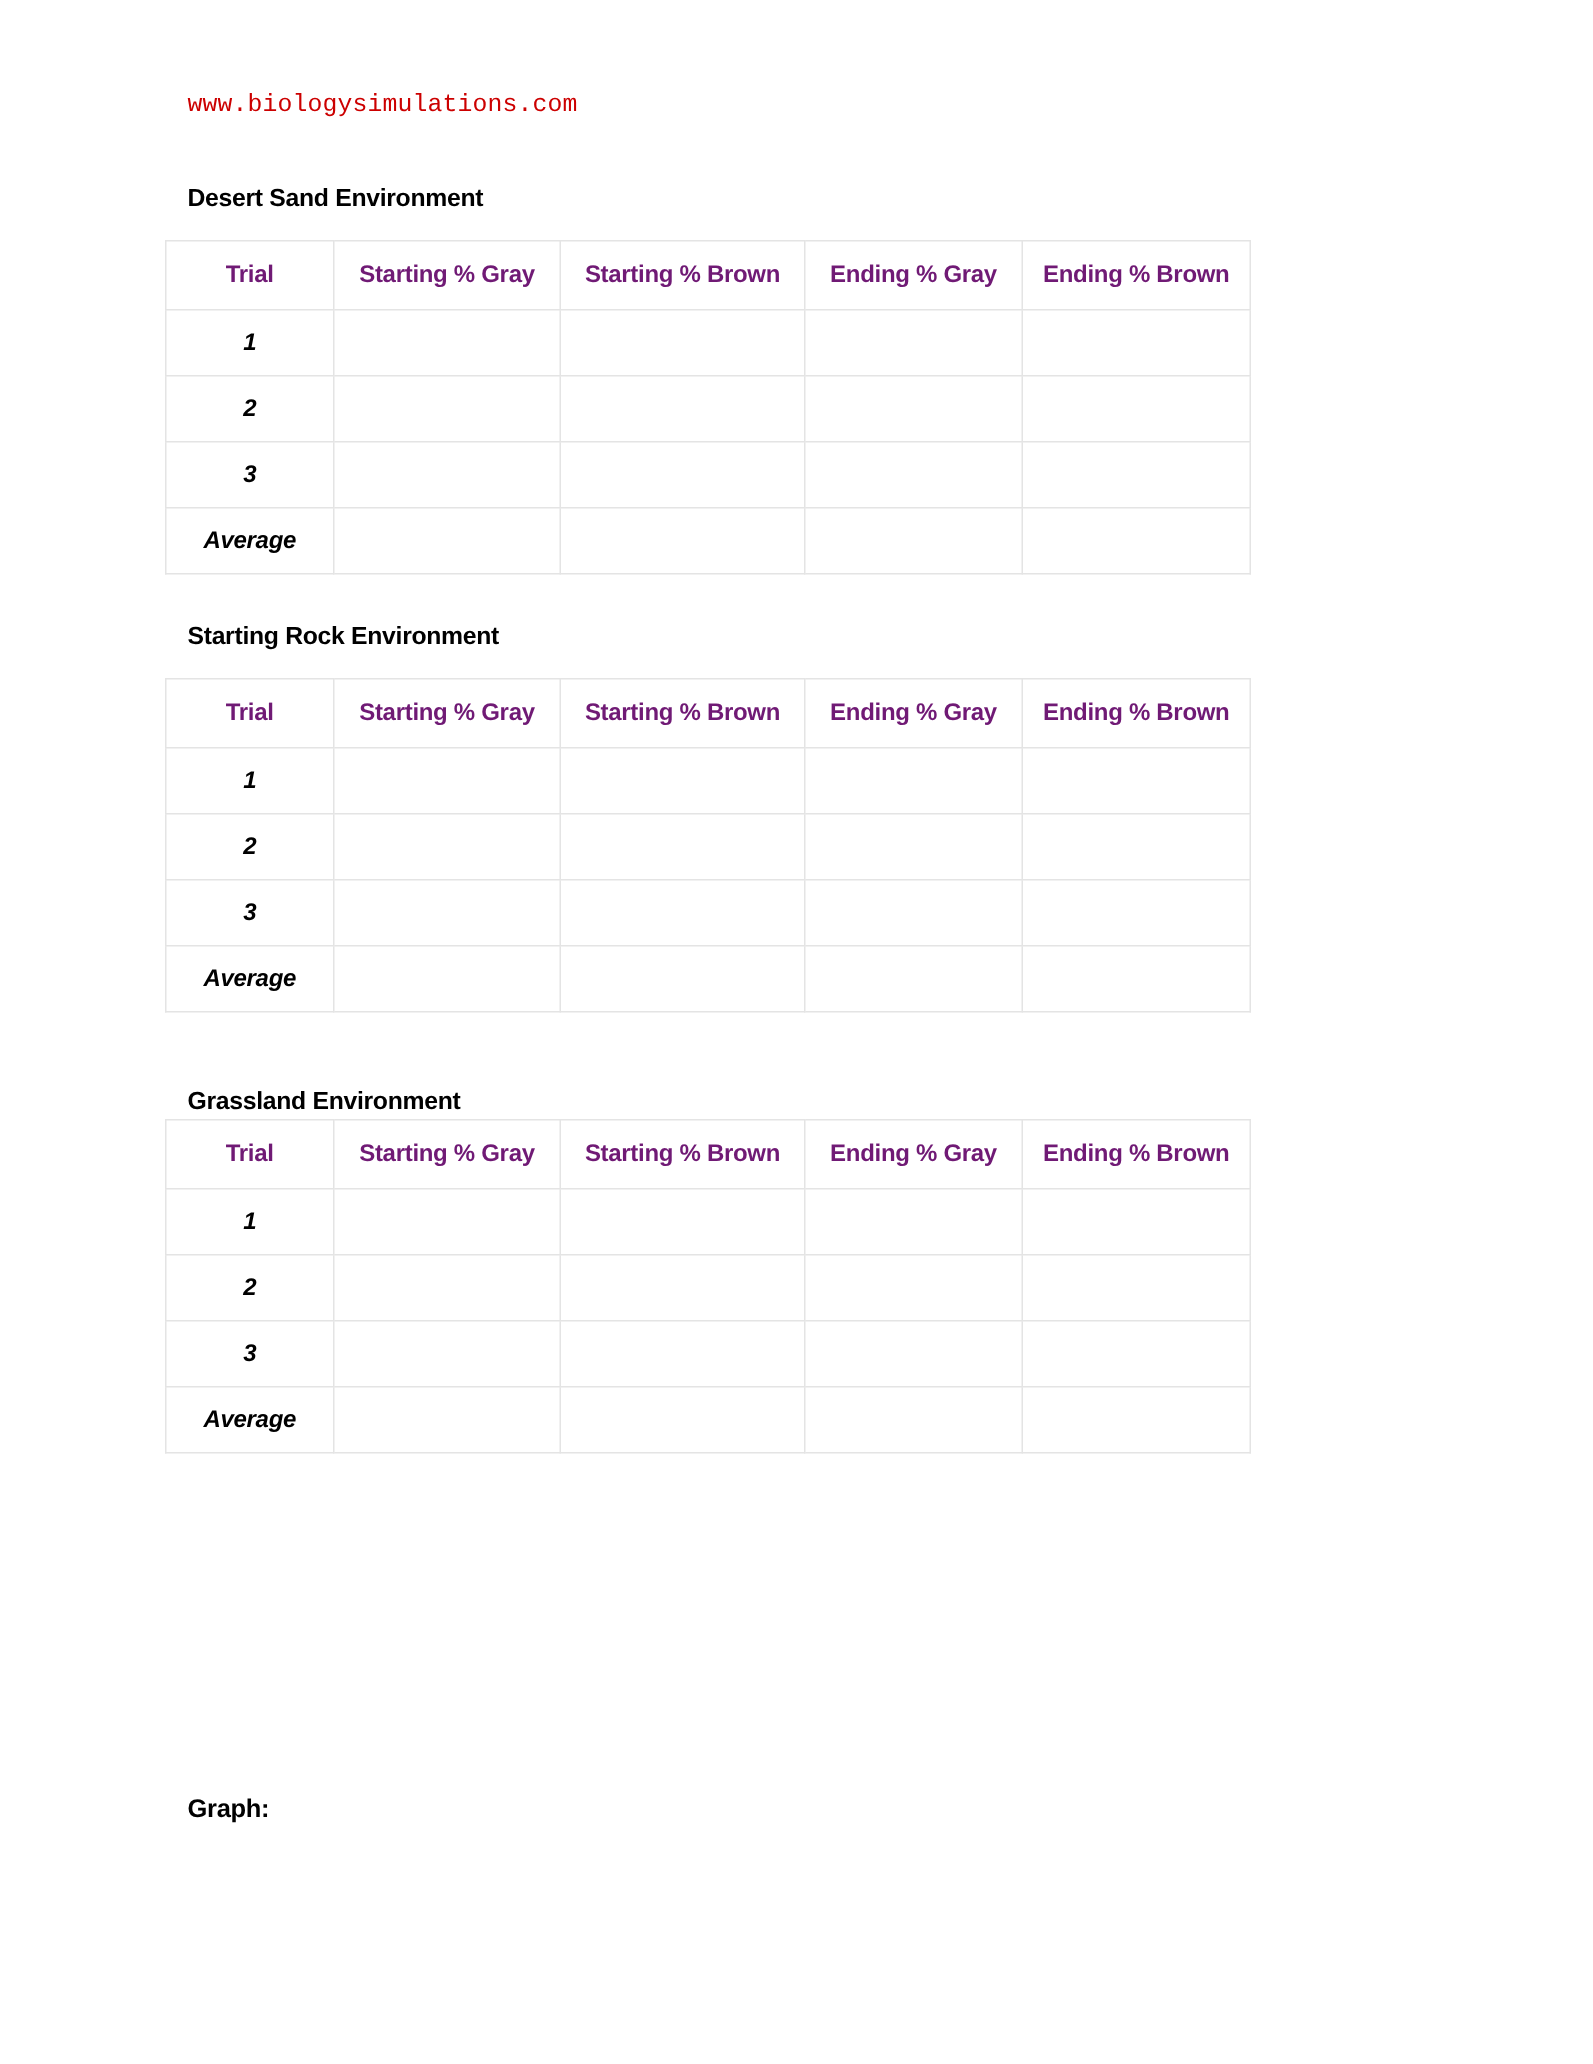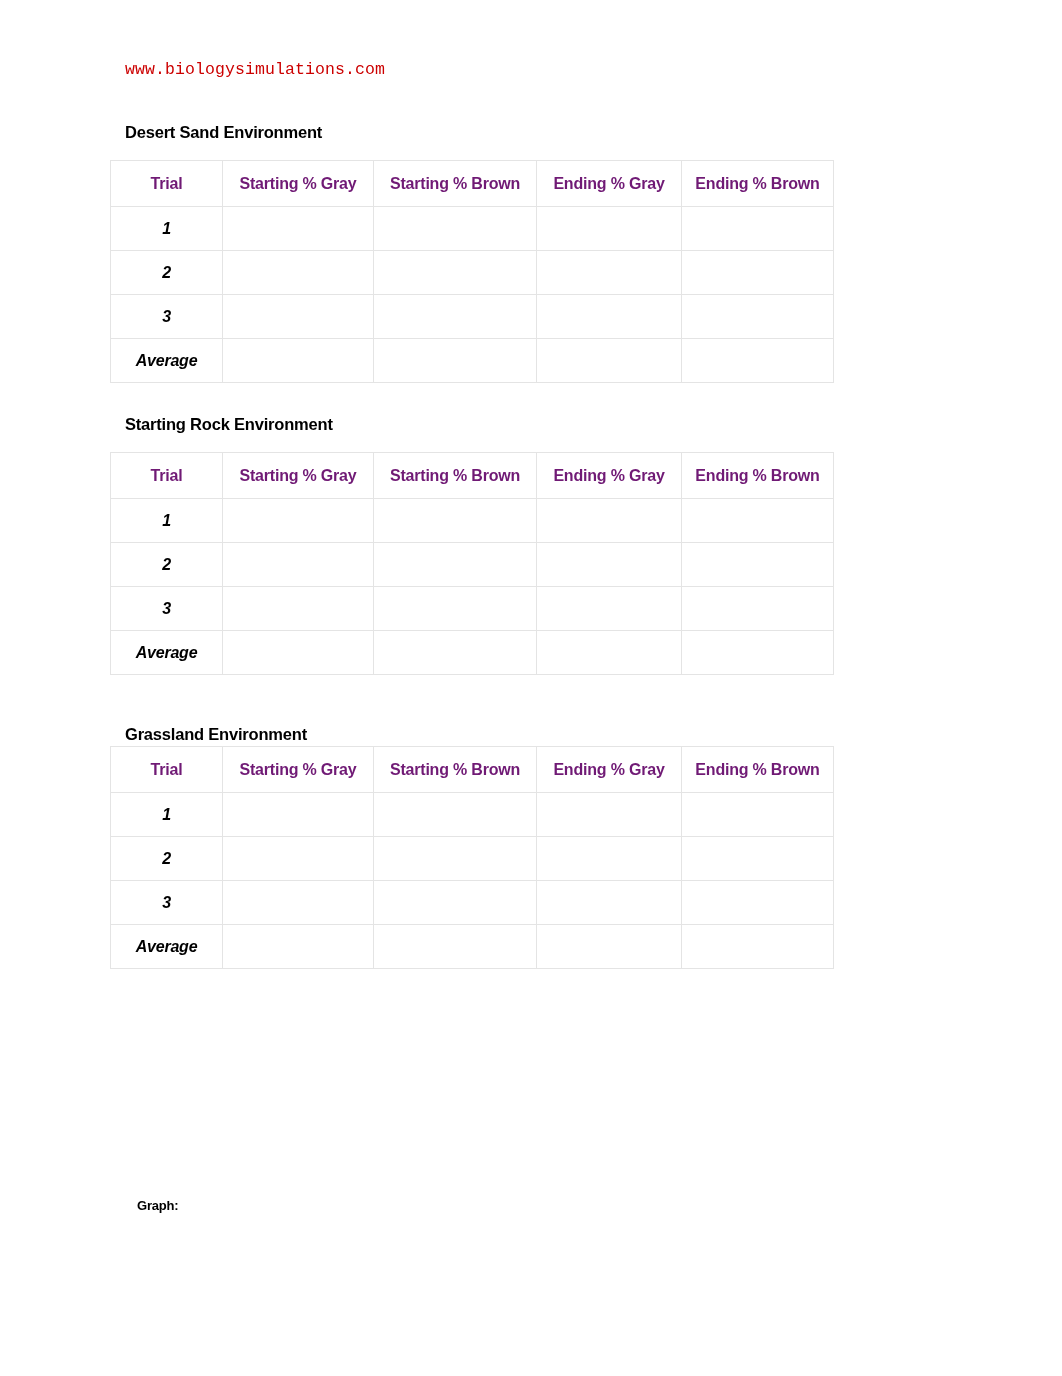--- a/index.html
+++ b/index.html
@@ -97,25 +97,25 @@
   
   col.col-trial  { width: 112px; }
   col.col-data-1 { width: 151px; }
   col.col-data-2 { width: 163px; }
   col.col-data-3 { width: 145px; }
   col.col-data-4 { width: 152px; }
 
   
   .graph-label {
     position: absolute;
-    left: 137px;
+    left: 125px;
     top: 1196px;
     font-family: "Liberation Sans", sans-serif;
     font-weight: bold;
-    font-size: 13px;
+    font-size: 17px;
     line-height: 20px;
     color: #000000;
     letter-spacing: -0.2px;
     white-space: nowrap;
   }
 
   .graph-area {
     position: absolute;
     left: 125px;
     top: 1228px;

